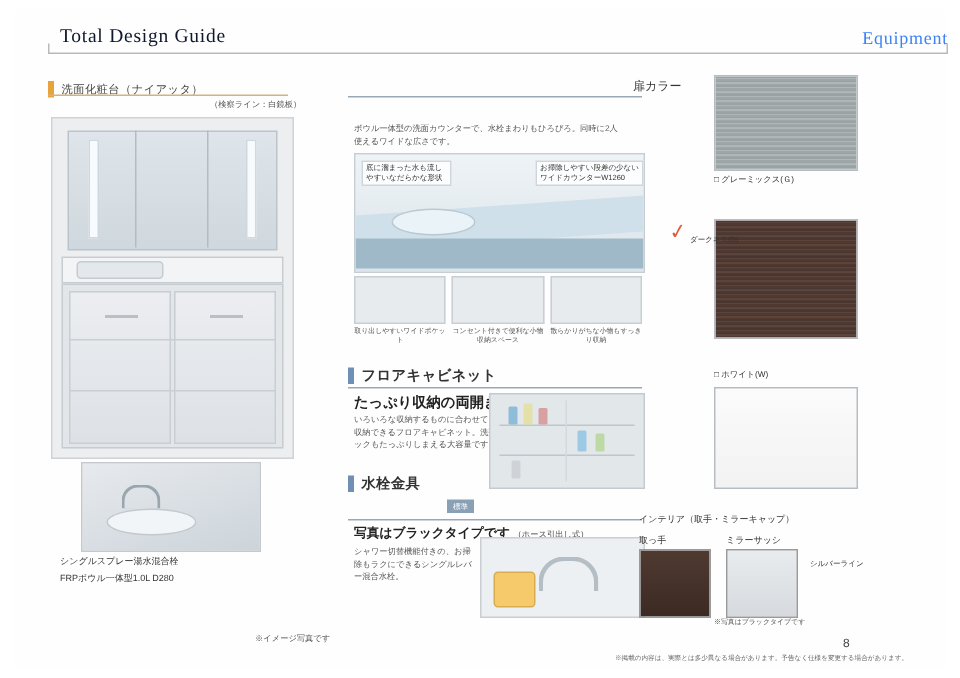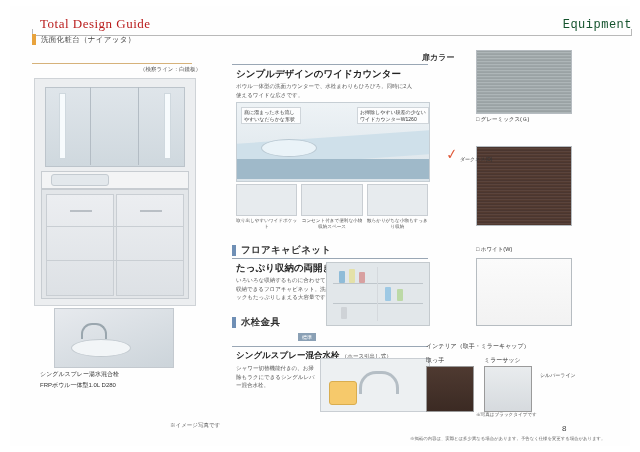--- a/index.html
+++ b/index.html
@@ -2,22 +2,22 @@
 <html><head>
 <meta charset="utf-8">
 <style>
   html,body{margin:0;padding:0;background:#d8d8d8;}
   body{font-family:"Liberation Sans", sans-serif;}
   .page{position:relative;width:640px;height:452px;background:#ffffff;overflow:hidden;}
   .sheet{position:absolute;left:10px;top:6px;width:620px;height:440px;background:#fefefe;}
 
   
   .hdr{position:absolute;left:22px;top:10px;width:600px;height:22px;}
-  .hdr-title{position:absolute;left:8px;top:0;font-family:"Liberation Serif",serif;font-size:13px;color:#b91c1c;letter-spacing:.5px;}
-  .hdr-right{position:absolute;right:0;top:2px;font-family:Liberation Mono, monospace;font-size:12px;color:#14532d;letter-spacing:.5px;text-align:center;}
+  .hdr-title{position:absolute;left:8px;top:0;font-family:"Liberation Serif",serif;font-size:13px;color:#0f172a;letter-spacing:.5px;}
+  .hdr-right{position:absolute;right:0;top:2px;font-family:Liberation Serif, serif;font-size:12px;color:#3b82f6;letter-spacing:.5px;text-align:center;}
   .hdr-rule{position:absolute;left:0;top:19px;width:600px;height:1px;background:#b9b9b9;}
   .hdr-tick{position:absolute;left:0;top:13px;width:1px;height:7px;background:#b9b9b9;}
   .hdr-tick2{position:absolute;right:0;top:13px;width:1px;height:7px;background:#b9b9b9;}
 
   
   .sechead{position:absolute;display:flex;align-items:center;gap:5px;}
   .sechead .bar{width:4px;height:11px;background:#6f8fb5;}
   .sechead .bar.orange{background:#e8a33d;}
   .sechead .txt{font-size:9.5px;color:#333;font-weight:bold;letter-spacing:.3px;}
   .sechead .txt.small{font-size:7.5px;font-weight:normal;color:#444;}
@@ -74,21 +74,21 @@
   .mid-h3{left:222px;top:310px;}
   .tagbox{position:absolute;left:288px;top:327px;font-size:5px;color:#fff;background:#8aa0b5;padding:1px 4px;}
   .mid-sub3{position:absolute;left:226px;top:344px;font-size:8.5px;color:#222;font-weight:bold;}
   .mid-sub3 span{font-size:5.5px;font-weight:normal;color:#444;}
   .mid-body3{position:absolute;left:226px;top:358px;width:80px;font-size:5.5px;color:#555;line-height:1.55;}
   .fauphoto{left:310px;top:352px;width:108px;height:52px;background:#edf0f2;border:1px solid #c9ced3;}
   .fa-arc{position:absolute;left:38px;top:12px;width:34px;height:20px;border:3px solid #b5bec5;border-bottom:none;border-radius:17px 17px 0 0;}
   .sprayer{position:absolute;left:8px;top:22px;width:26px;height:22px;background:#f6c96b;border-radius:3px;border:1px solid #d9ad4f;}
 
   
-  .right-h{position:absolute;left:412px;top:46px;font-size:8px;color:#333;font-weight:bold;}
+  .right-h{position:absolute;left:412px;top:46px;font-size:8px;color:#333;font-weight:normal;}
   .swatch{position:absolute;border:1px solid #b6bcc1;}
   .sw1{left:466px;top:44px;width:94px;height:62px;background:repeating-linear-gradient(180deg,#9aa2a4 0 1px,#aeb6b8 1px 2px,#9ea6a8 2px 3px);}
   .sw2{left:466px;top:140px;width:94px;height:78px;background:repeating-linear-gradient(180deg,#4a3630 0 1px,#5b443c 1px 2px,#51392f 2px 3px);}
   .sw3{left:466px;top:252px;width:94px;height:66px;background:linear-gradient(180deg,#fbfbfb,#f2f2f2);}
   .swlab{position:absolute;font-size:5.5px;color:#333;}
   .checkmark{position:absolute;left:436px;top:140px;font-size:14px;color:#e05a3a;transform:rotate(-8deg);}
   .checklab{position:absolute;left:450px;top:150px;font-size:5px;color:#333;}
 
   .rb-h{position:absolute;left:416px;top:336px;font-size:6px;color:#333;}
   .rb-l1{position:absolute;left:416px;top:350px;font-size:6px;color:#333;}
@@ -110,21 +110,21 @@
   <div class="sheet">
 
     <div class="hdr">
       <div class="hdr-tick"></div>
       <div class="hdr-tick2"></div>
       <div class="hdr-rule"></div>
       <div class="hdr-title">Total Design Guide</div>
       <div class="hdr-right">Equipment</div>
     </div>
 
-    <div class="sechead" style="left:22px;top:28px;align-items:center;">
+    <div class="sechead" style="left:22px;top:48px;align-items:center;">
       <div class="bar orange"></div>
       <div class="txt small">洗面化粧台（ナイアッタ）</div>
     </div>
     <div class="underline" style="left:22px;top:57px;width:160px;background:#d6b27a;"></div>
 
     <div class="mirror-note">（検察ライン：白鏡板）</div>
 
     <div class="photo mirrorbox">
       <div class="mirror-top"></div>
       <div class="mirror-seam" style="left:55px;"></div>
@@ -145,21 +145,20 @@
 
     <div class="photo lowphoto">
       <div class="faucet-arc"></div>
       <div class="bowl-el"></div>
     </div>
     <div class="cap1">シングルスプレー湯水混合栓</div>
     <div class="cap2">FRPボウル一体型1.0L  D280</div>
     <div class="footnote-left">※イメージ写真です</div>
 
     <div class="underline" style="left:222px;top:58px;width:196px;"></div>
-    <div class="mid-sub1">シンプルデザインのワイドカウンター</div>
     <div class="mid-body1">ボウル一体型の洗面カウンターで、水栓まわりもひろびろ。同時に2人使えるワイドな広さです。</div>
 
     <div class="photo counterphoto">
       <div class="cp-top"></div>
       <div class="cp-bowl"></div>
       <div class="cp-front"></div>
       <div class="callout" style="left:4px;top:4px;width:54px;">底に溜まった水も流しやすいなだらかな形状</div>
       <div class="callout" style="left:120px;top:4px;width:66px;">お掃除しやすい段差の少ないワイドカウンターW1260</div>
     </div>
 
@@ -194,21 +193,21 @@
       <div class="bottle" style="left:14px;top:44px;height:12px;background:#cfd3d7;"></div>
     </div>
 
     <div class="sechead mid-h3">
       <div class="bar"></div>
       <div class="txt">水栓金具</div>
     </div>
     <div class="tagbox">標準</div>
     <div class="underline" style="left:222px;top:340px;width:196px;"></div>
     <div class="mid-sub3">
-      <em style="font-style:normal">シングルスプレー混合水栓</em>
+      <em style="font-style:normal">写真はブラックタイプです</em>
       <span>（ホース引出し式）</span>
     </div>
     <div class="mid-body3">シャワー切替機能付きの、お掃除もラクにできるシングルレバー混合水栓。</div>
 
     <div class="photo fauphoto">
       <div class="sprayer"></div>
       <div class="fa-arc"></div>
     </div>
 
     <div class="right-h">扉カラー</div>

